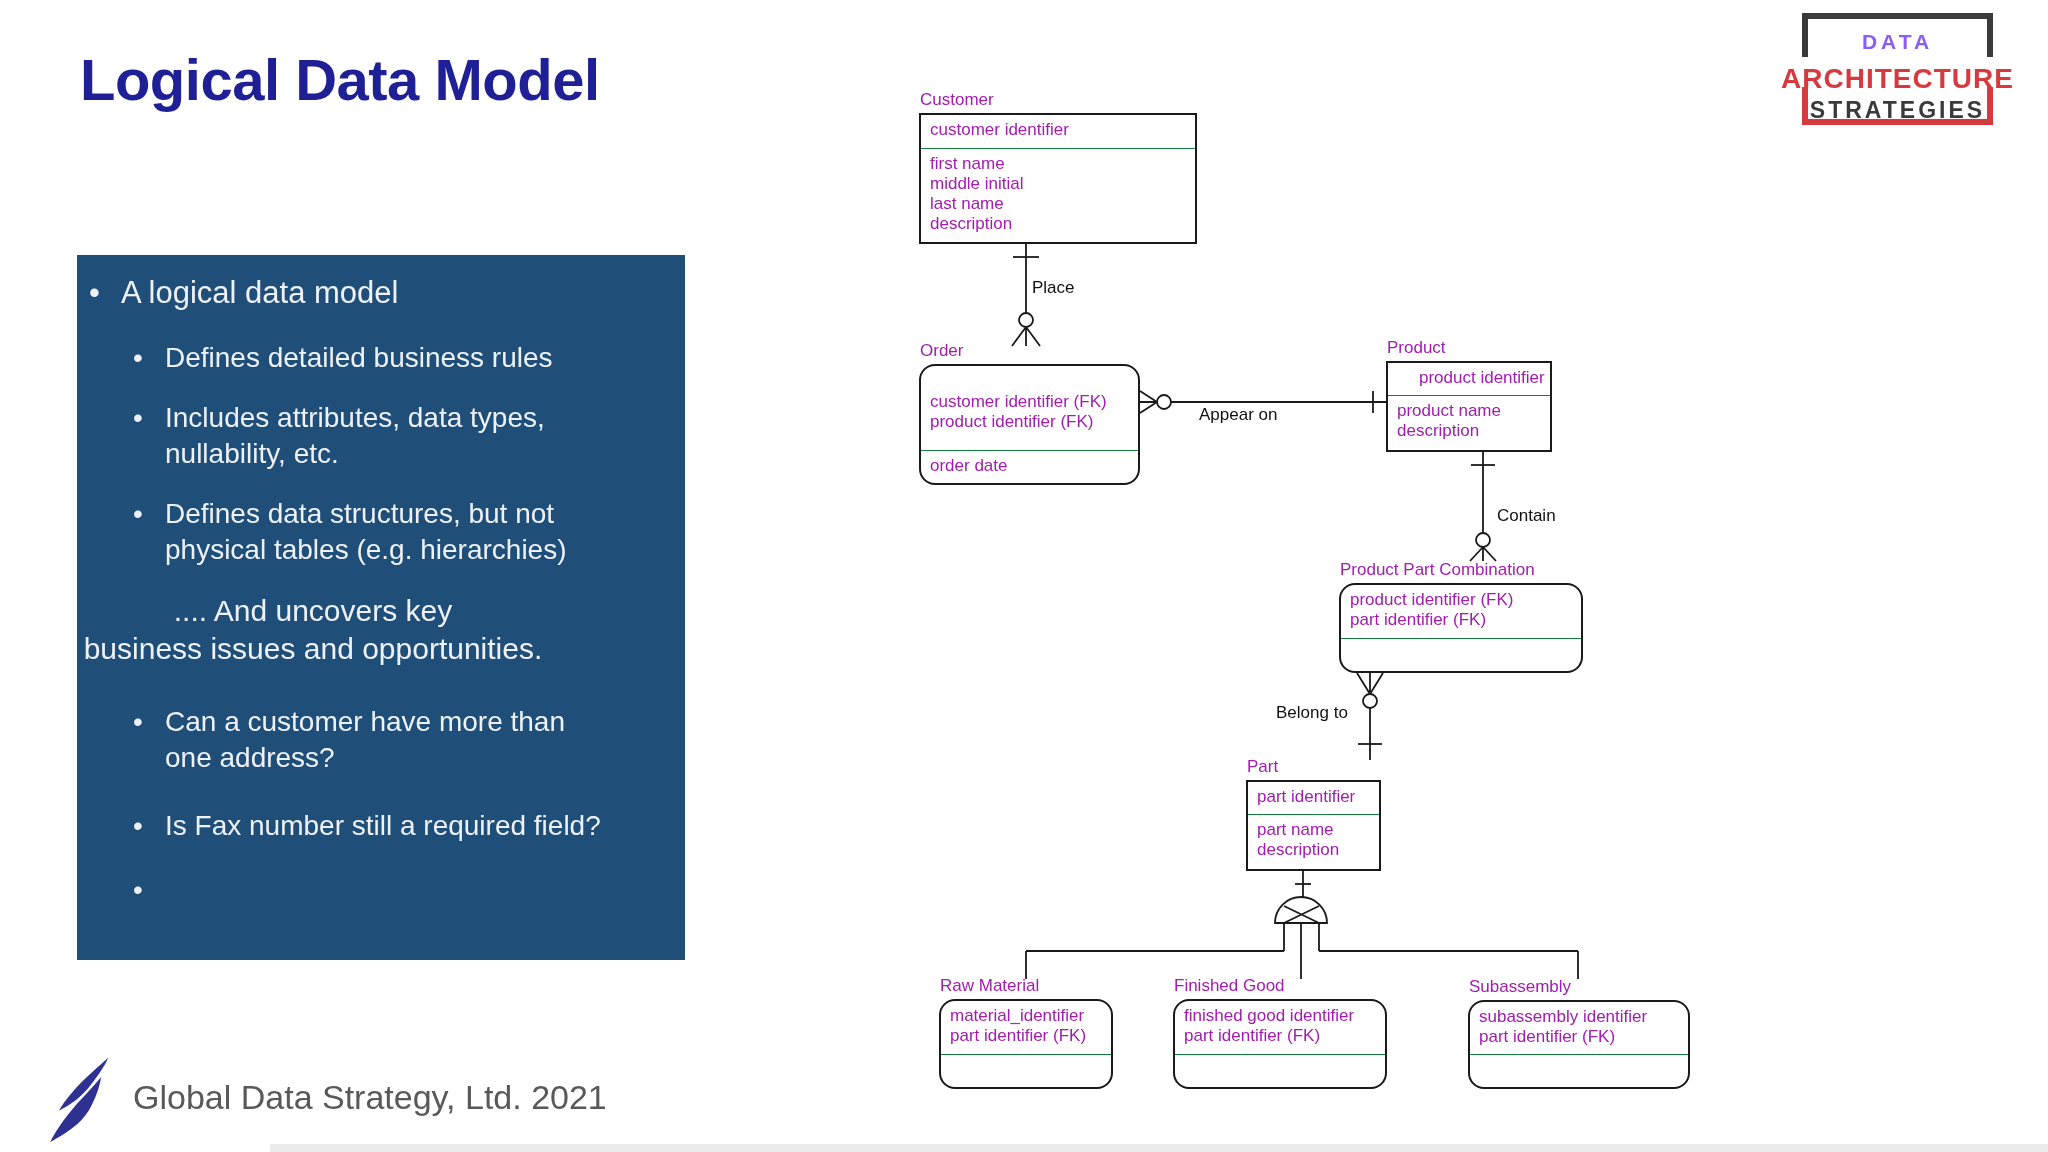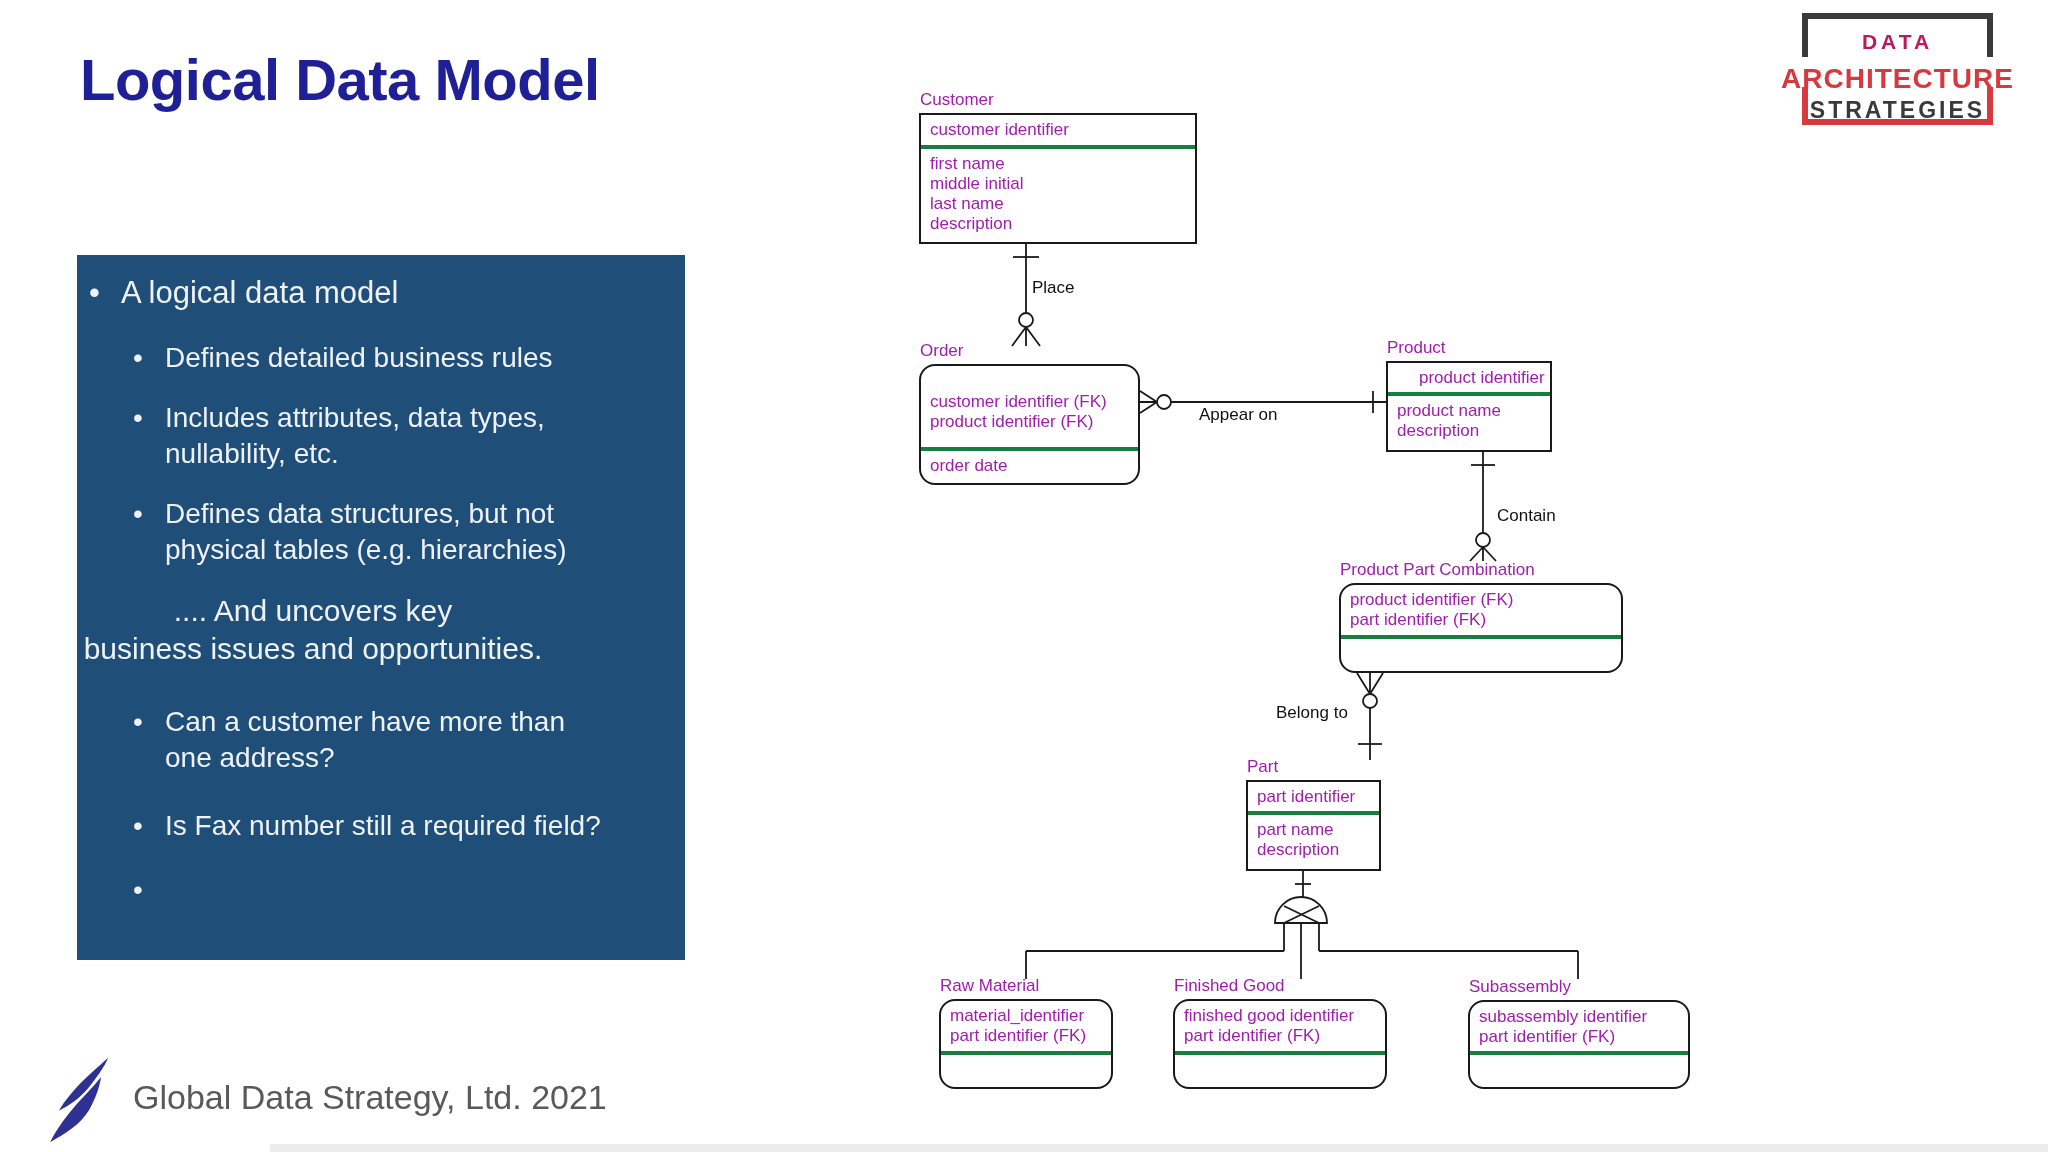--- a/index.html
+++ b/index.html
@@ -14,21 +14,21 @@
   .logo{position:absolute;left:1802px;top:13px;width:191px;height:112px;}
   .logo .seg{position:absolute;background:#3a3a3a;}
   .logo .seg.red{background:#d63a3e;}
   .lg-top{left:0;top:0;width:191px;height:6px;}
   .lg-tl{left:0;top:0;width:6px;height:44px;}
   .lg-tr{right:0;top:0;width:6px;height:44px;}
   .lg-bot{left:0;bottom:0;width:191px;height:6px;}
   .lg-bl{left:0;bottom:0;width:6px;height:38px;}
   .lg-br{right:0;bottom:0;width:6px;height:38px;}
   .logo-word{position:absolute;left:50%;transform:translateX(-50%);white-space:nowrap;font-weight:bold;}
-  .logo-data{top:17px;font-size:21px;letter-spacing:4px;color:#be185d;}
+  .logo-data{top:17px;font-size:21px;letter-spacing:4px;color:#8b5cf6;}
   .logo-arch{top:50px;font-size:28px;letter-spacing:1px;color:#d63a3e;}
   .logo-strat{top:84px;font-size:23px;letter-spacing:3px;color:#3a3a3a;}
 
   
   .panel{position:absolute;left:77px;top:255px;width:608px;height:705px;background:#1f4e79;
          color:#eef2f7;box-sizing:border-box;}
   .p-item{display:flex;}
   .p-item .dot{flex:0 0 32px;}
   .p-item .dot::before{content:"\2022";}
   .lvl1{padding-left:12px;font-size:31px;line-height:40px;margin-top:18px;}
@@ -40,21 +40,21 @@
   
   .diagram-svg{position:absolute;left:0;top:0;pointer-events:none;}
   .diagram-svg path{stroke:#1a1a1a;stroke-width:1.8;fill:none;}
   .diagram-svg circle{stroke:#1a1a1a;stroke-width:1.8;fill:#ffffff;}
   .diagram-svg path.filled{fill:#ffffff;}
 
   .entity{position:absolute;font-size:17px;color:#a21caf;}
   .etitle{position:absolute;bottom:calc(100% + 3px);left:1px;white-space:nowrap;}
   .ebox{border:2px solid #1a1a1a;background:#fff;box-sizing:content-box;}
   .ebox.rounded{border-radius:16px;}
-  .ent-keys{border-bottom:4px solid #15803d;box-sizing:border-box;padding:5px 6px 0 9px;}
+  .ent-keys{border-bottom:1px solid #15803d;box-sizing:border-box;padding:5px 6px 0 9px;}
   .ent-attrs{box-sizing:border-box;padding:5px 6px 0 9px;}
   .erow{line-height:20px;white-space:nowrap;}
 
   .rel-label{position:absolute;font-size:17px;color:#111;white-space:nowrap;}
 
   
   .swoosh{position:absolute;left:36px;top:1056px;}
   .footer-text{position:absolute;left:133px;top:1078px;font-size:34px;color:#595959;white-space:nowrap;}
   .bottom-strip{position:absolute;left:270px;right:0;bottom:0;height:8px;background:#ececec;}
 </style>
@@ -200,21 +200,21 @@
     <div class="ent-keys" style="height:33px;padding-left:31px;">
       <div class="erow">product identifier</div>
     </div>
     <div class="ent-attrs" style="height:54px;">
       <div class="erow">product name</div>
       <div class="erow">description</div>
     </div>
   </div>
 </div>
 
-<div class="entity" style="left:1339px;top:583px;width:284px;">
+<div class="entity" style="left:1339px;top:583px;width:244px;">
   <div class="etitle">Product Part Combination</div>
   <div class="ebox rounded">
     <div class="ent-keys" style="height:54px;">
       <div class="erow">product identifier (FK)</div>
       <div class="erow">part identifier (FK)</div>
     </div>
     <div class="ent-attrs" style="height:32px;"></div>
   </div>
 </div>
 

